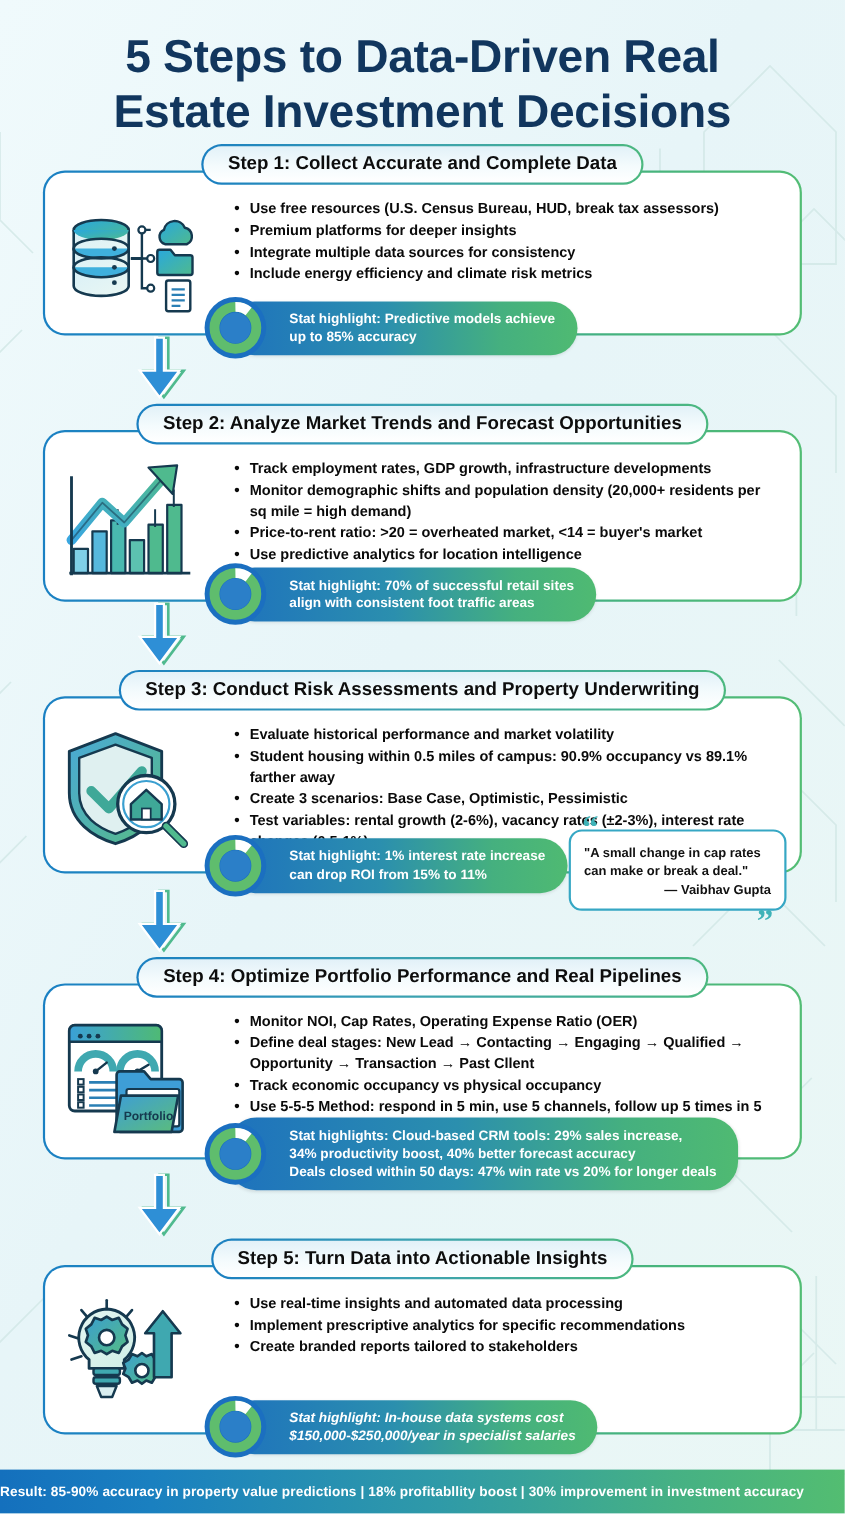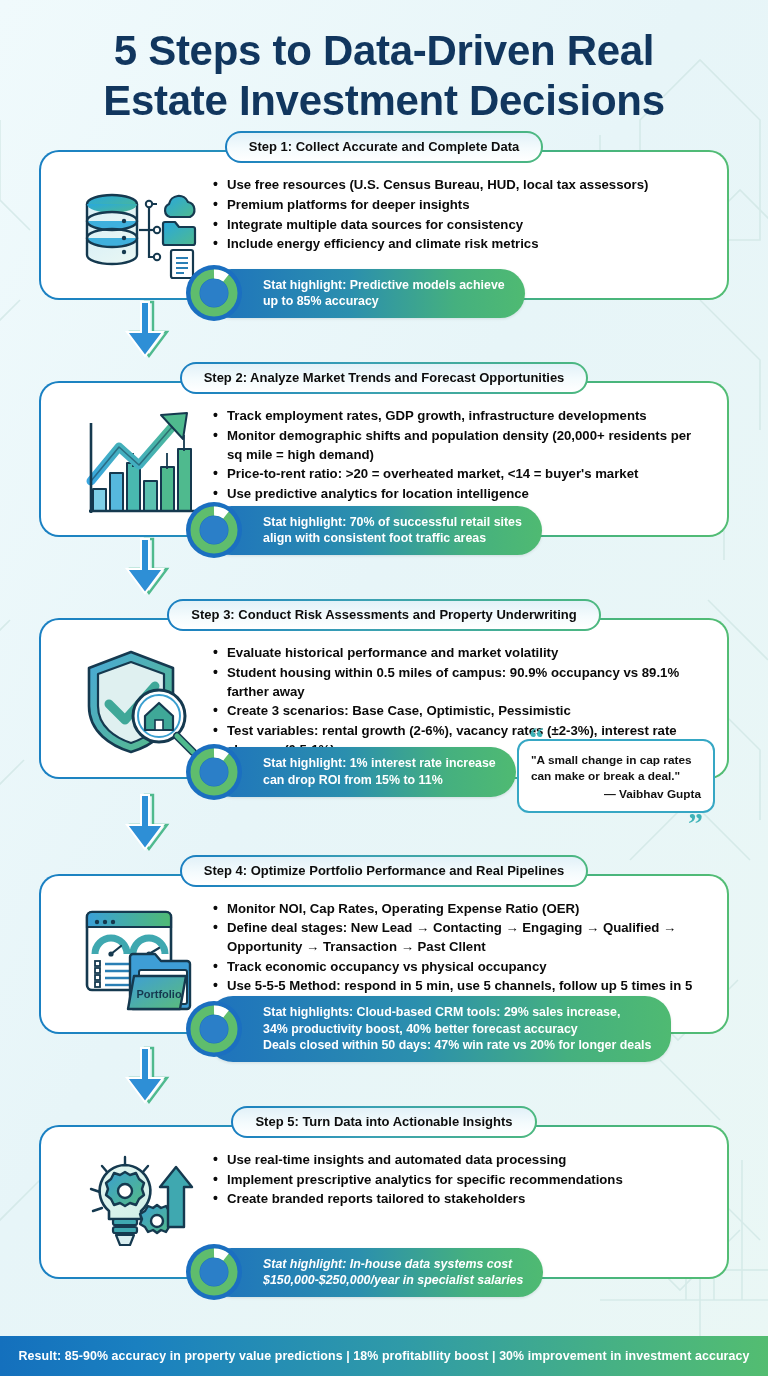--- a/index.html
+++ b/index.html
@@ -57,21 +57,21 @@
     width: max-content;
     max-width: 560px;
     padding: 2px;
     border-radius: 22px;
     background: linear-gradient(90deg, #1a7fc1 0%, #3aa0b4 45%, #4cb87f 100%);
   }
   .step-header-inner {
     border-radius: 20px;
     background: linear-gradient(180deg, #e2f1f8 0%, #f4fbfd 55%, #ffffff 100%);
     padding: 6px 22px 7px 22px;
-    font-size: 13px;
+    font-size: 17px;
     font-weight: bold;
     color: #0d0d0d;
     white-space: nowrap;
     text-align: center;
   }
 
   .card {
     position: relative;
     border-radius: 20px;
     padding: 2px;
@@ -85,21 +85,21 @@
     display: flex;
     align-items: flex-start;
     gap: 8px;
     position: relative;
   }
 
   .icon-col {
     flex: 0 0 148px;
     display: flex;
     align-items: center;
-    justify-content: flex-end;
+    justify-content: flex-start;
     padding-top: 4px;
   }
 
   .bullets {
     flex: 1 1 auto;
     padding-right: 8px;
     padding-top: 2px;
   }
   .bullets ul { list-style: none; }
   .bullets li {
@@ -207,21 +207,21 @@
 
   
   .footer {
     position: absolute;
     left: 0;
     bottom: 0;
     width: 768px;
     height: 40px;
     display: flex;
     align-items: center;
-    justify-content: center;
+    justify-content: flex-start;
     background: linear-gradient(90deg, #1470bd 0%, #1a80c0 18%, #2f9aa8 52%, #46b184 80%, #53bd71 100%);
   }
   .footer-text {
     font-size: 12.4px;
     font-weight: bold;
     color: #ffffff;
     letter-spacing: 0.1px;
   }
 </style>
 </head>
@@ -314,21 +314,21 @@
             <g stroke="#2a7fb5" stroke-width="2">
               <path d="M99 80 h12"></path>
                 <path d="M99 85 h12"></path>
                 <path d="M99 90 h12"></path>
                 <path d="M99 95 h8"></path>
             </g>
           </svg>
         </div>
         <div class="bullets">
           <ul>
-            <li>Use free resources (U.S. Census Bureau, HUD, local tax assessors)</li>
+            <li>Use free resources (U.S. Census Bureau, HUD, break tax assessors)</li>
             <li>Premium platforms for deeper insights</li>
             <li>Integrate multiple data sources for consistency</li>
             <li>Include energy efficiency and climate risk metrics</li>
           </ul>
         </div>
       </div>
       <div class="stat-row" style="position:absolute; bottom:-18px; left:0; width:100%;">
         <div class="stat-pill">
           <svg class="donut" viewBox="0 0 58 58">
             <circle cx="29" cy="29" r="28" fill="#1b6fc0"></circle>

